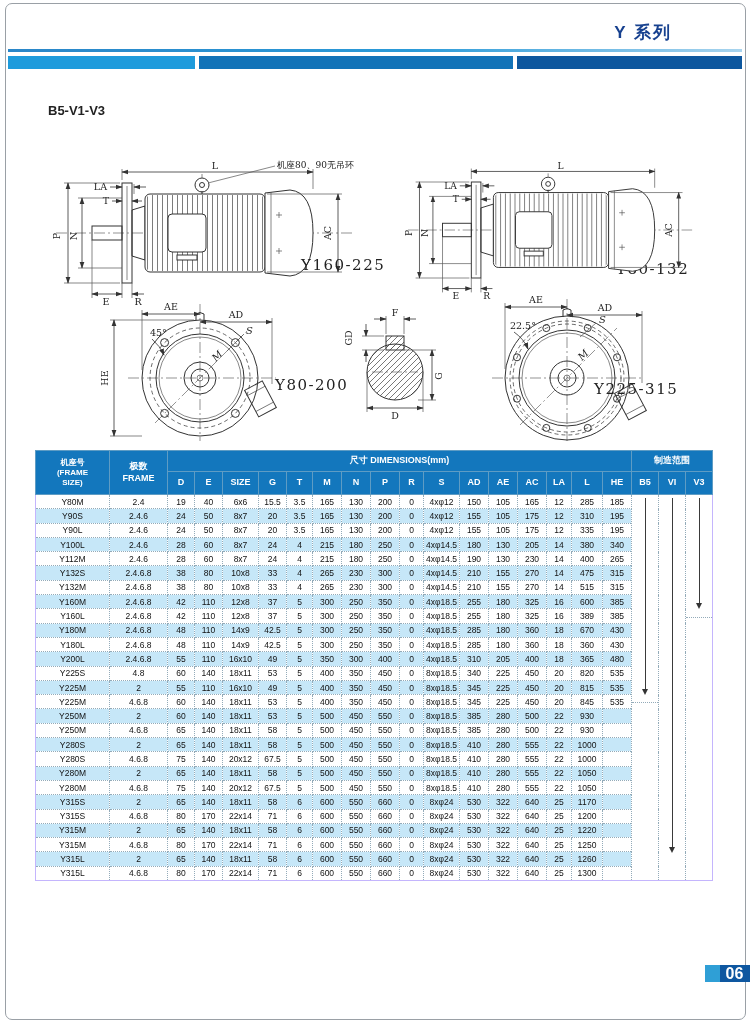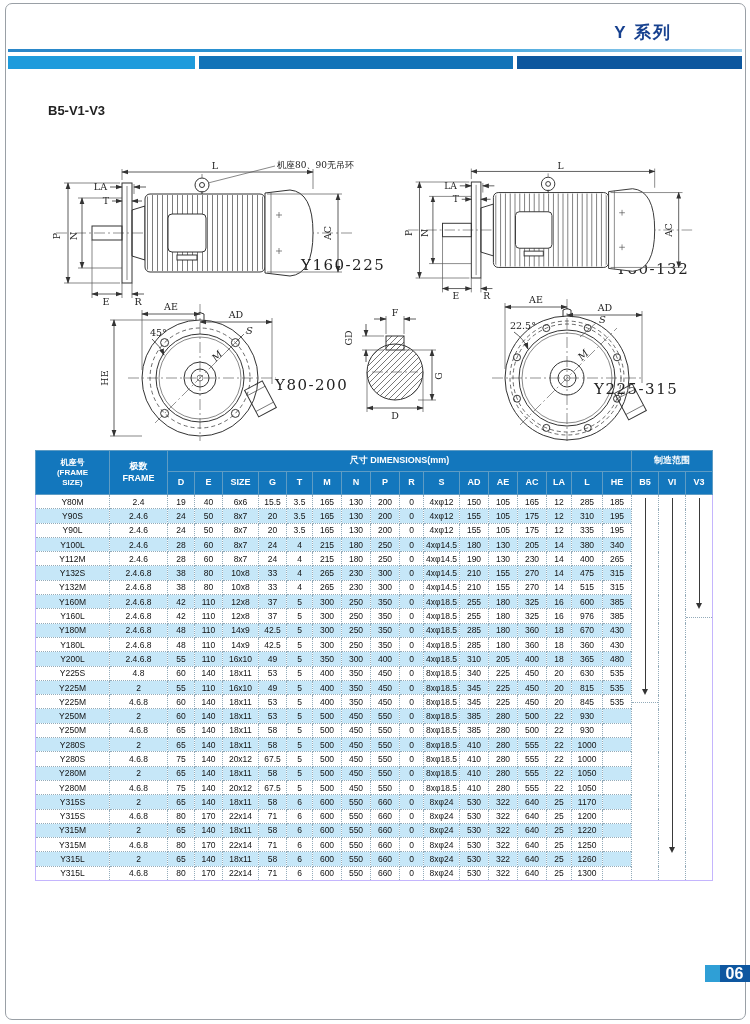--- a/index.html
+++ b/index.html
@@ -529,21 +529,21 @@
             <td>5</td>
             <td>300</td>
             <td>250</td>
             <td>350</td>
             <td>0</td>
             <td>4xφ18.5</td>
             <td>255</td>
             <td>180</td>
             <td>325</td>
             <td>16</td>
-            <td>976</td>
+            <td>389</td>
             <td>385</td>
           </tr>
           <tr>
             <td>Y180M</td>
             <td>2.4.6.8</td>
             <td>48</td>
             <td>110</td>
             <td>14x9</td>
             <td>42.5</td>
             <td>5</td>
@@ -609,21 +609,21 @@
             <td>5</td>
             <td>400</td>
             <td>350</td>
             <td>450</td>
             <td>0</td>
             <td>8xφ18.5</td>
             <td>340</td>
             <td>225</td>
             <td>450</td>
             <td>20</td>
-            <td>630</td>
+            <td>820</td>
             <td>535</td>
           </tr>
           <tr>
             <td>Y225M</td>
             <td>2</td>
             <td>55</td>
             <td>110</td>
             <td>16x10</td>
             <td>49</td>
             <td>5</td>

